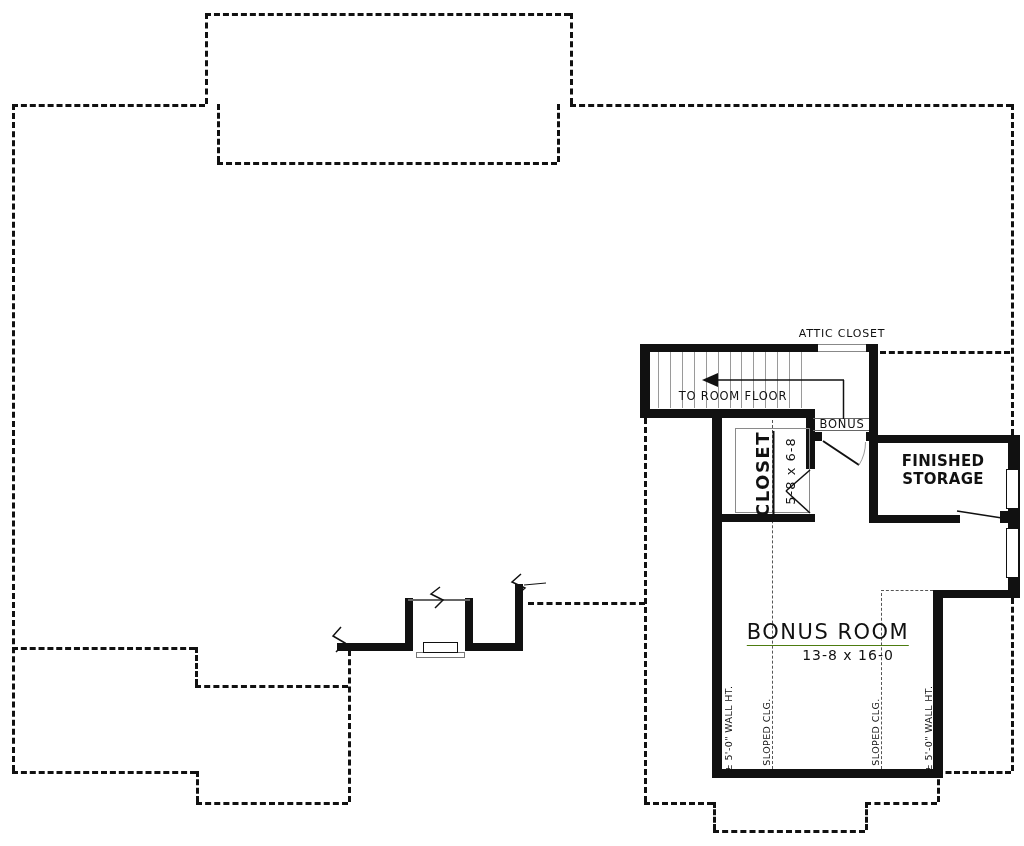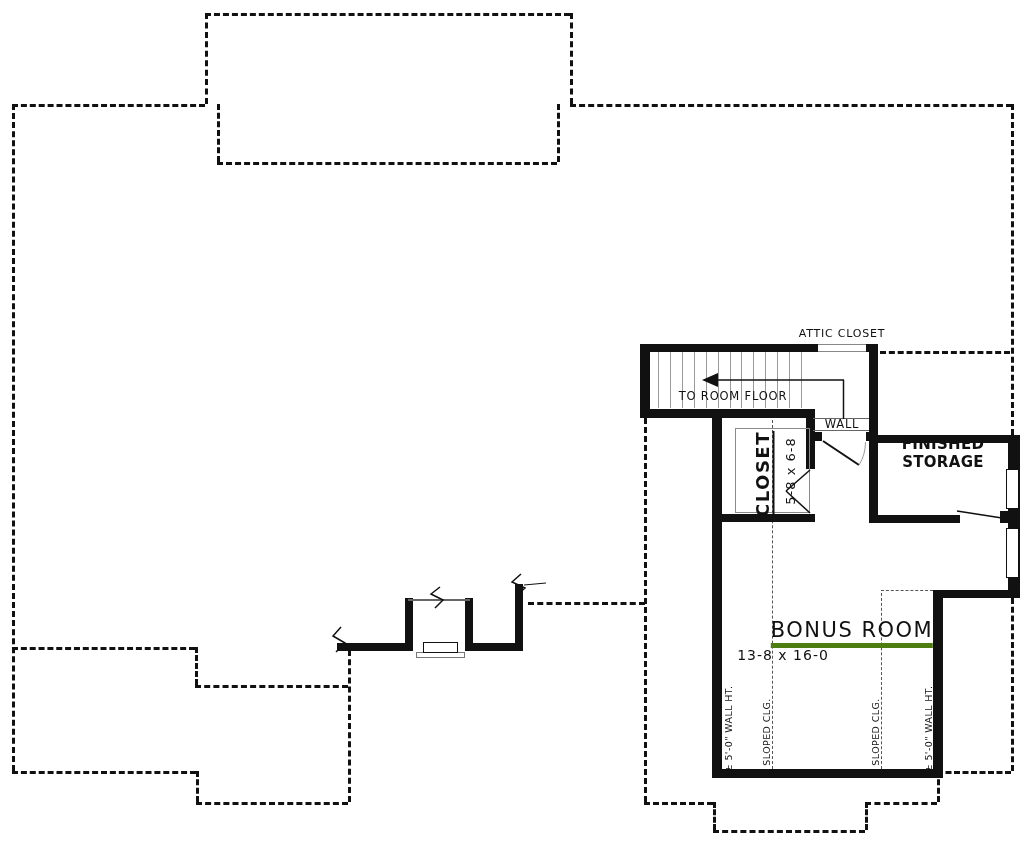--- a/index.html
+++ b/index.html
@@ -20,21 +20,21 @@
   .win{position:absolute;background:#fff;box-sizing:border-box;border:1px solid #111;}
   .sill{position:absolute;background:#fff;box-sizing:border-box;border:1px solid #777;}
   .shelf{position:absolute;box-sizing:border-box;border:1px solid #8a8a8a;}
   .tread{position:absolute;top:0;width:1px;background:#9a9a9a;}
   
   .lbl{position:absolute;transform:translate(-50%,-50%);white-space:nowrap;
        letter-spacing:0.8px;font-size:11px;color:#111;}
   .lbl-vert{position:absolute;transform:translate(-50%,-50%) rotate(-90deg);
             white-space:nowrap;font-size:9.5px;letter-spacing:0.4px;color:#111;}
   .room-title{font-size:21px;font-weight:500;letter-spacing:1.5px;
-              border-bottom:5px solid #4d7c0f;padding-bottom:1px;margin-left:24px;}
+              border-bottom:1px solid #4d7c0f;padding-bottom:1px;}
   .room-dims{font-size:14px;letter-spacing:1px;}
   .storage-lbl{position:absolute;transform:translate(-50%,-50%);width:84px;
                text-align:center;font-size:15px;font-weight:bold;line-height:1.18;
                letter-spacing:0.3px;white-space:normal;}
   .closet-name{font-size:18px;font-weight:600;letter-spacing:1.5px;
                border-bottom:2px solid #111;}
   .closet-dims{font-size:13px;letter-spacing:1px;}
   svg.overlay{position:absolute;left:0;top:0;pointer-events:none;}
 </style>
 </head>
@@ -142,23 +142,23 @@
       <line x1="957" y1="511" x2="1002" y2="518" stroke="#111" stroke-width="1.5"></line>
     </g>
     <polyline points="341,627 333,636 345,643 336,652" fill="none" stroke="#111" stroke-width="1.5"></polyline>
     <polyline points="440,587 431,594 443,600 435,608" fill="none" stroke="#111" stroke-width="1.5"></polyline>
     <polyline points="521,574 512,582 525,588 516,596" fill="none" stroke="#111" stroke-width="1.5"></polyline>
     <line x1="524" y1="585" x2="546" y2="583" stroke="#111" stroke-width="1"></line>
   </svg>
 
   <div class="lbl" style="left:842px;top:333px;font-size:11px">ATTIC CLOSET</div>
   <div class="lbl" style="left:733px;top:396px;font-size:11.5px">TO ROOM FLOOR</div>
-  <div class="lbl" style="left:842px;top:424px;font-size:11.5px">WALL</div>
+  <div class="lbl" style="left:842px;top:424px;font-size:11.5px">BONUS</div>
   <div class="lbl-vert closet-name" style="left:763px;top:474px">CLOSET</div>
   <div class="lbl-vert closet-dims" style="left:790px;top:471px">5-8 x 6-8</div>
-  <div class="storage-lbl" style="left:943px;top:454px">FINISHED STORAGE</div>
+  <div class="storage-lbl" style="left:943px;top:471px">FINISHED STORAGE</div>
   <div class="lbl room-title" style="left:828px;top:633px">BONUS ROOM</div>
-  <div class="lbl room-dims" style="left:783px;top:655px">13-8 x 16-0</div>
+  <div class="lbl room-dims" style="left:848px;top:655px">13-8 x 16-0</div>
   <div class="lbl-vert" style="left:728px;top:729px">± 5'-0" WALL HT.</div>
   <div class="lbl-vert" style="left:766px;top:732px">SLOPED CLG.</div>
   <div class="lbl-vert" style="left:875px;top:732px">SLOPED CLG.</div>
   <div class="lbl-vert" style="left:928px;top:729px">± 5'-0" WALL HT.</div>
 </div>
 
 </body></html>

